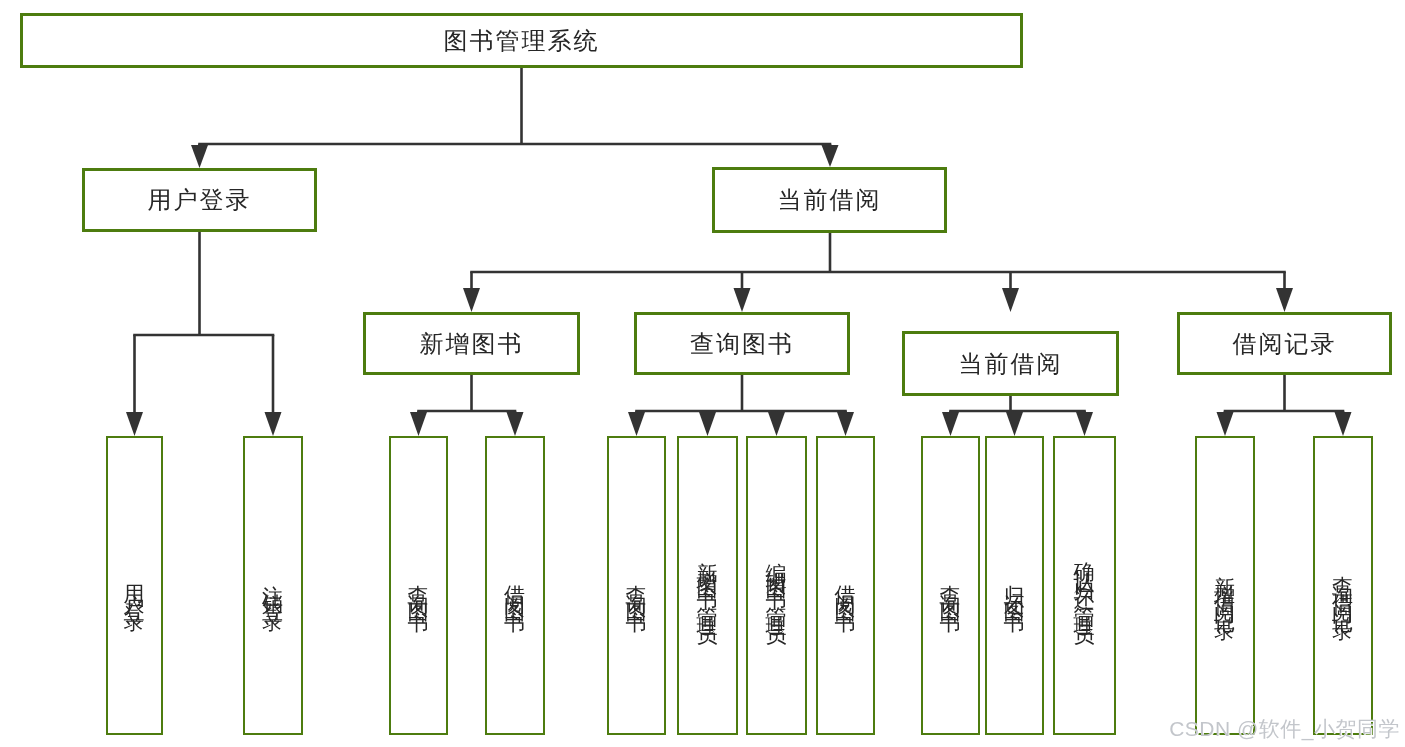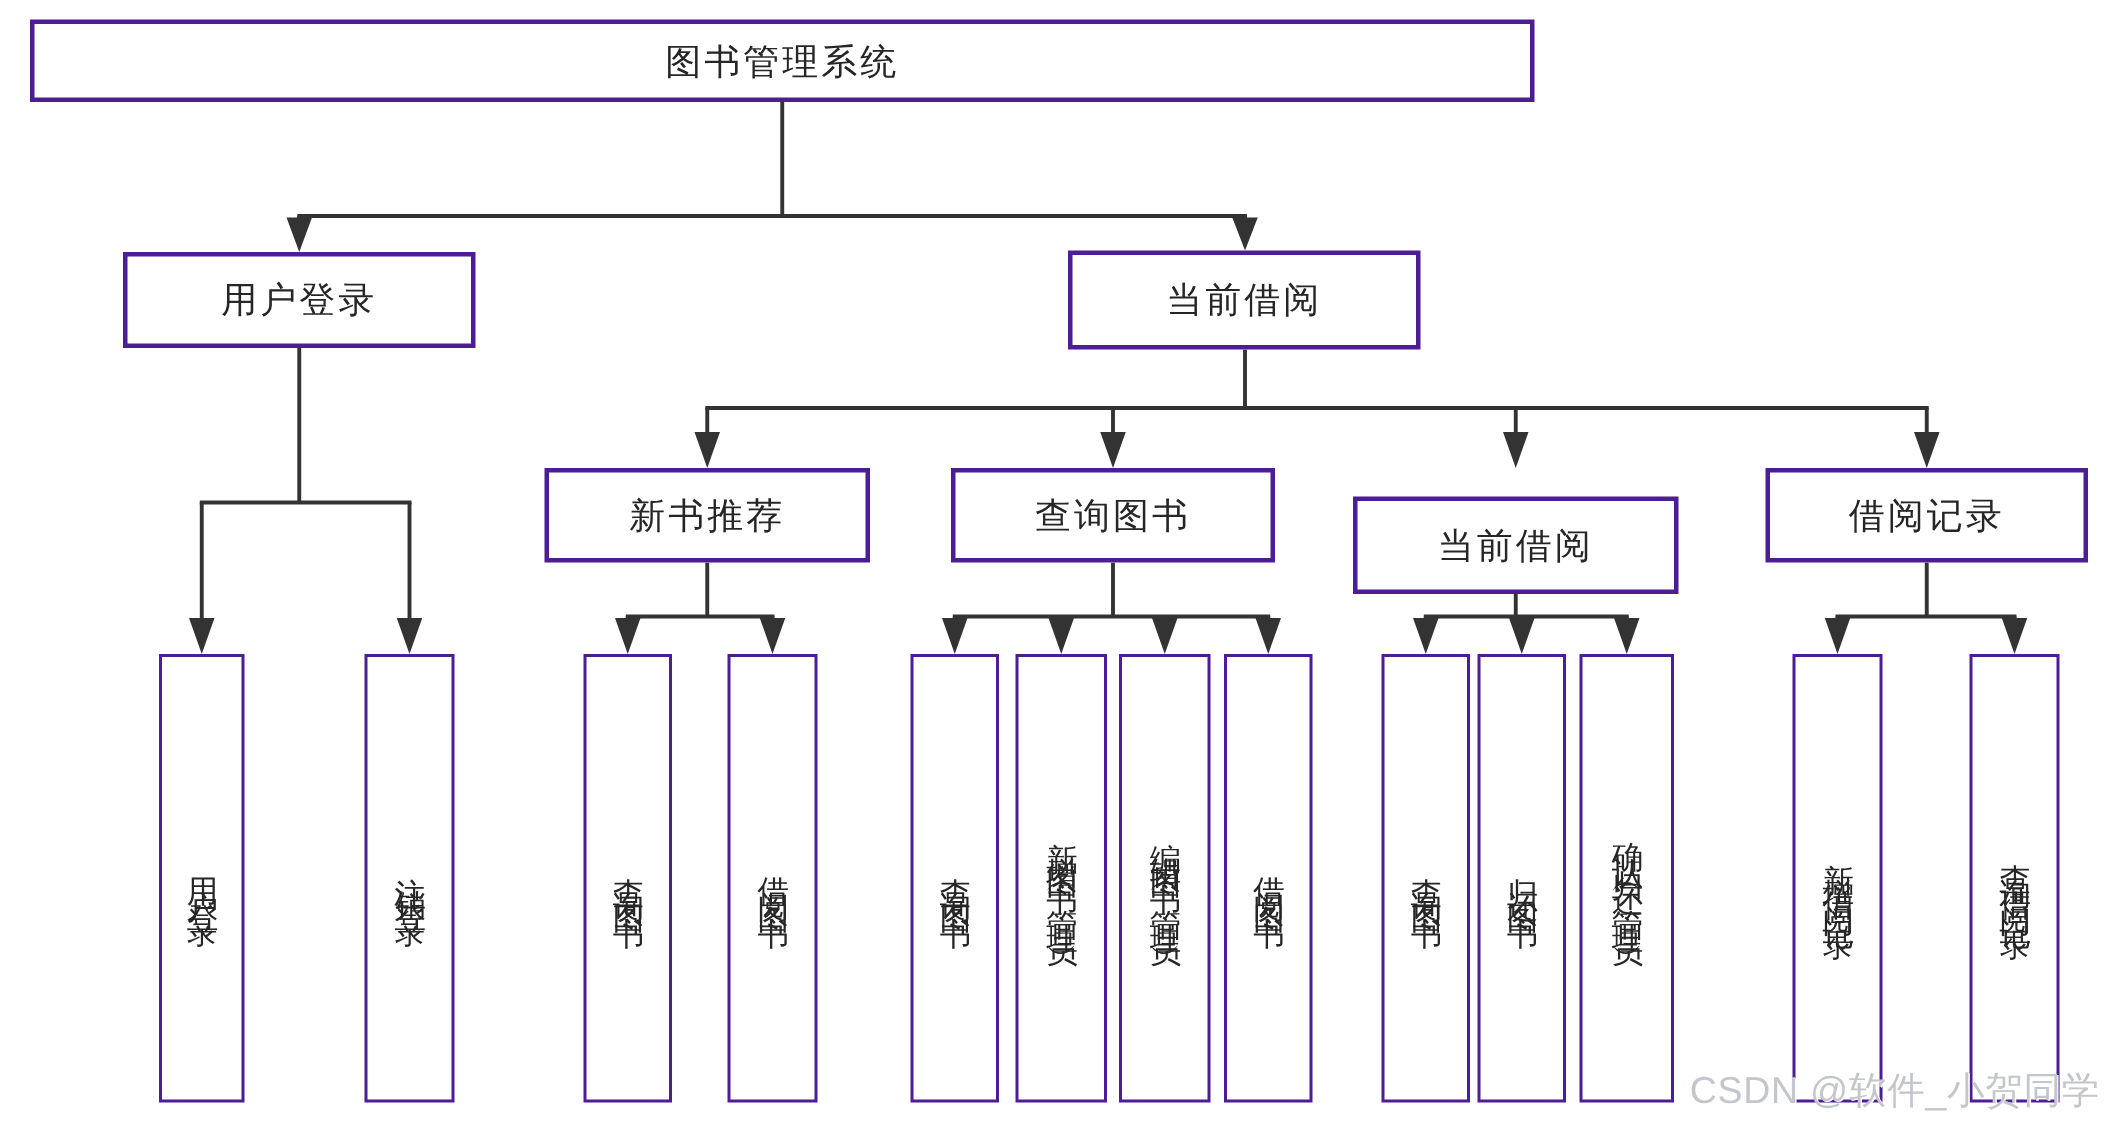--- a/index.html
+++ b/index.html
@@ -8,39 +8,39 @@
     width:1405px;height:747px;
     background:#ffffff;
     font-family:"Liberation Sans", sans-serif;
     overflow:hidden;
   }
   #connectors{position:absolute;left:0;top:0;z-index:1;}
   .box{
     position:absolute;
     box-sizing:border-box;
     background:#ffffff;
-    border:3px solid #4c1d95;
+    border:3px solid #4d7c0f;
     display:flex;align-items:center;justify-content:center;
     color:#262626;
     z-index:2;
   }
   .h{font-size:24px;letter-spacing:2px;white-space:nowrap;}
   .v{border-width:2.5px;}
   .v .lbl{
     writing-mode:vertical-lr;
     text-orientation:mixed;
     font-size:21px;
     letter-spacing:9px;
     line-height:1;
     white-space:nowrap;
   }
   .watermark{
     position:absolute;
     right:5px;bottom:4px;
-    font-size:25px;
+    font-size:21px;
     letter-spacing:0.5px;
     color:#c3c6cb;
     text-shadow:1px 1px 0 rgba(255,255,255,0.95);
     z-index:5;
     white-space:nowrap;
   }
 </style>
 </head>
 <body>
 
@@ -106,21 +106,21 @@
   </div>
 
   <div class="box h" style="left:82px;top:168px;width:235px;height:64px;">
     <span class="lbl">用户登录</span>
   </div>
   <div class="box h" style="left:712px;top:167px;width:235px;height:66px;">
     <span class="lbl">当前借阅</span>
   </div>
 
   <div class="box h" style="left:363px;top:312px;width:217px;height:63px;">
-    <span class="lbl">新书推荐</span>
+    <span class="lbl">新增图书</span>
   </div>
   <div class="box h" style="left:634px;top:312px;width:216px;height:63px;">
     <span class="lbl">查询图书</span>
   </div>
   <div class="box h" style="left:902px;top:312px;width:217px;height:65px;margin-top:19px;">
     <span class="lbl">当前借阅</span>
   </div>
   <div class="box h" style="left:1177px;top:312px;width:215px;height:63px;">
     <span class="lbl">借阅记录</span>
   </div>

